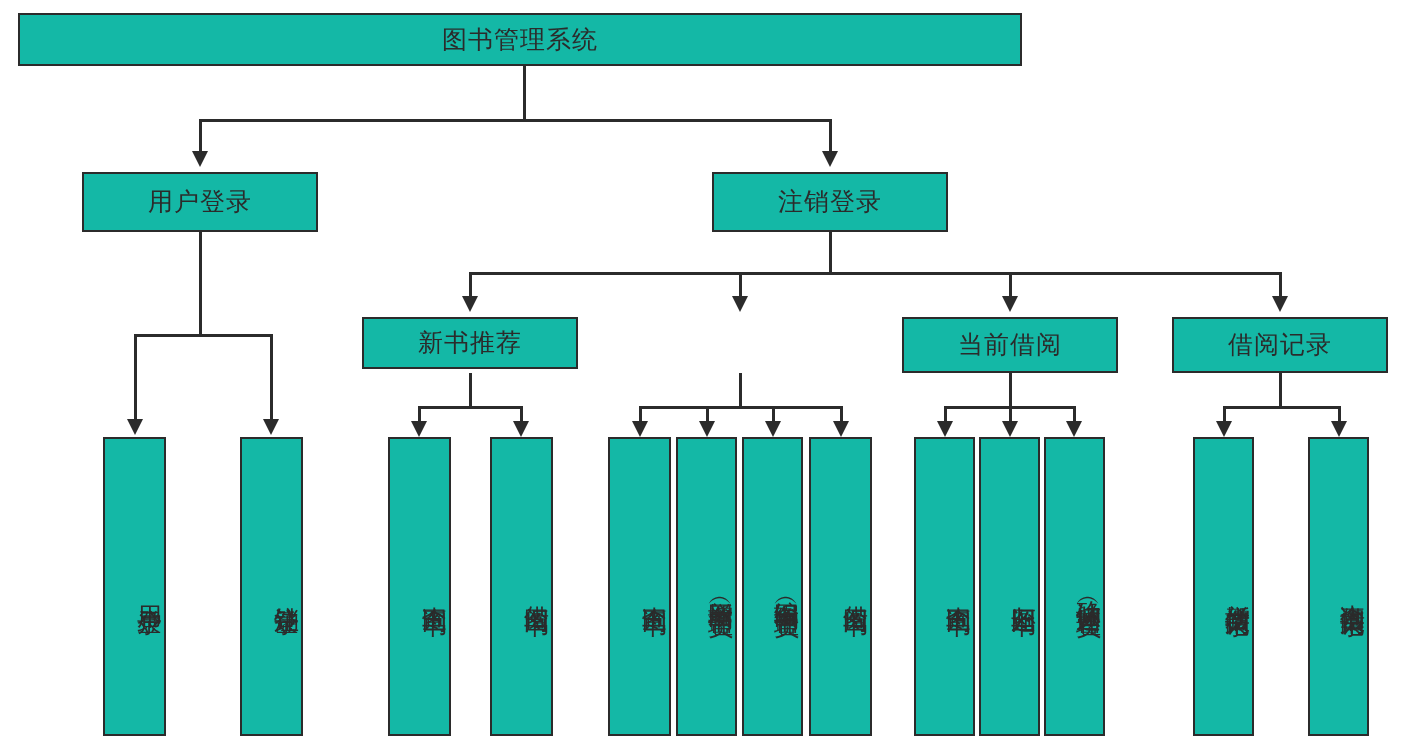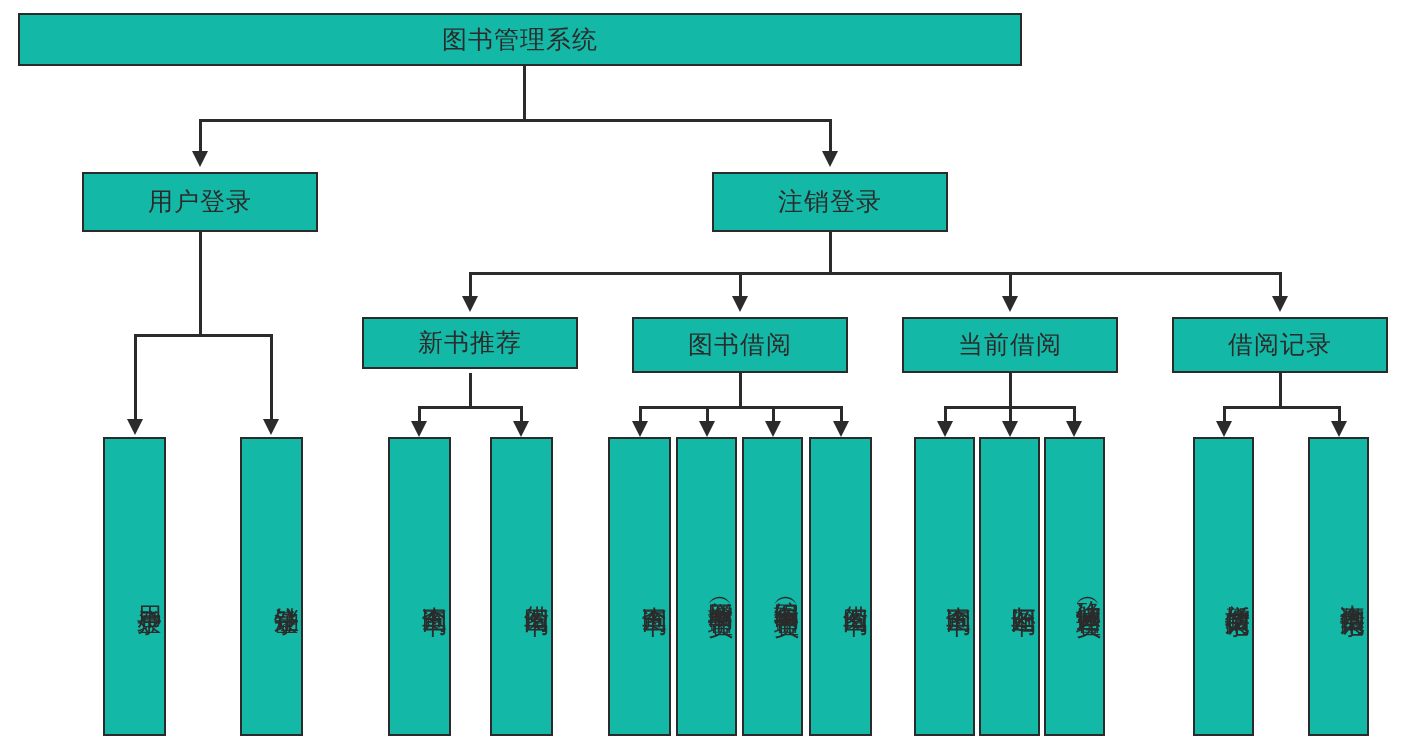--- a/index.html
+++ b/index.html
@@ -111,23 +111,20 @@
   <div class="edge v" style="left:739px; top:272px; width:2.5px; height:26px;"></div>
   <div class="arrow" style="left:732px; top:296px;"></div>
   <div class="edge v" style="left:1009px; top:272px; width:2.5px; height:26px;"></div>
   <div class="arrow" style="left:1002px; top:296px;"></div>
   <div class="edge v" style="left:1279px; top:272px; width:2.5px; height:26px;"></div>
   <div class="arrow" style="left:1272px; top:296px;"></div>
 
   <div class="node horiz" style="left:362px; top:317px; width:216px; height:52px;">
     <span>新书推荐</span>
   </div>
-  <div class="node horiz" style="left:632px; top:317px; width:216px; height:56px;">
-    <span>图书借阅</span>
-  </div>
   <div class="node horiz" style="left:902px; top:317px; width:216px; height:56px;">
     <span>当前借阅</span>
   </div>
   <div class="node horiz" style="left:1172px; top:317px; width:216px; height:56px;">
     <span>借阅记录</span>
   </div>
 
   <div class="edge v" style="left:469px; top:373px; width:2.5px; height:34px;"></div>
   <div class="edge h" style="left:418px; top:406px; width:104px; height:2.5px;"></div>
   <div class="edge v" style="left:418px; top:406px; width:2.5px; height:18px;"></div>

